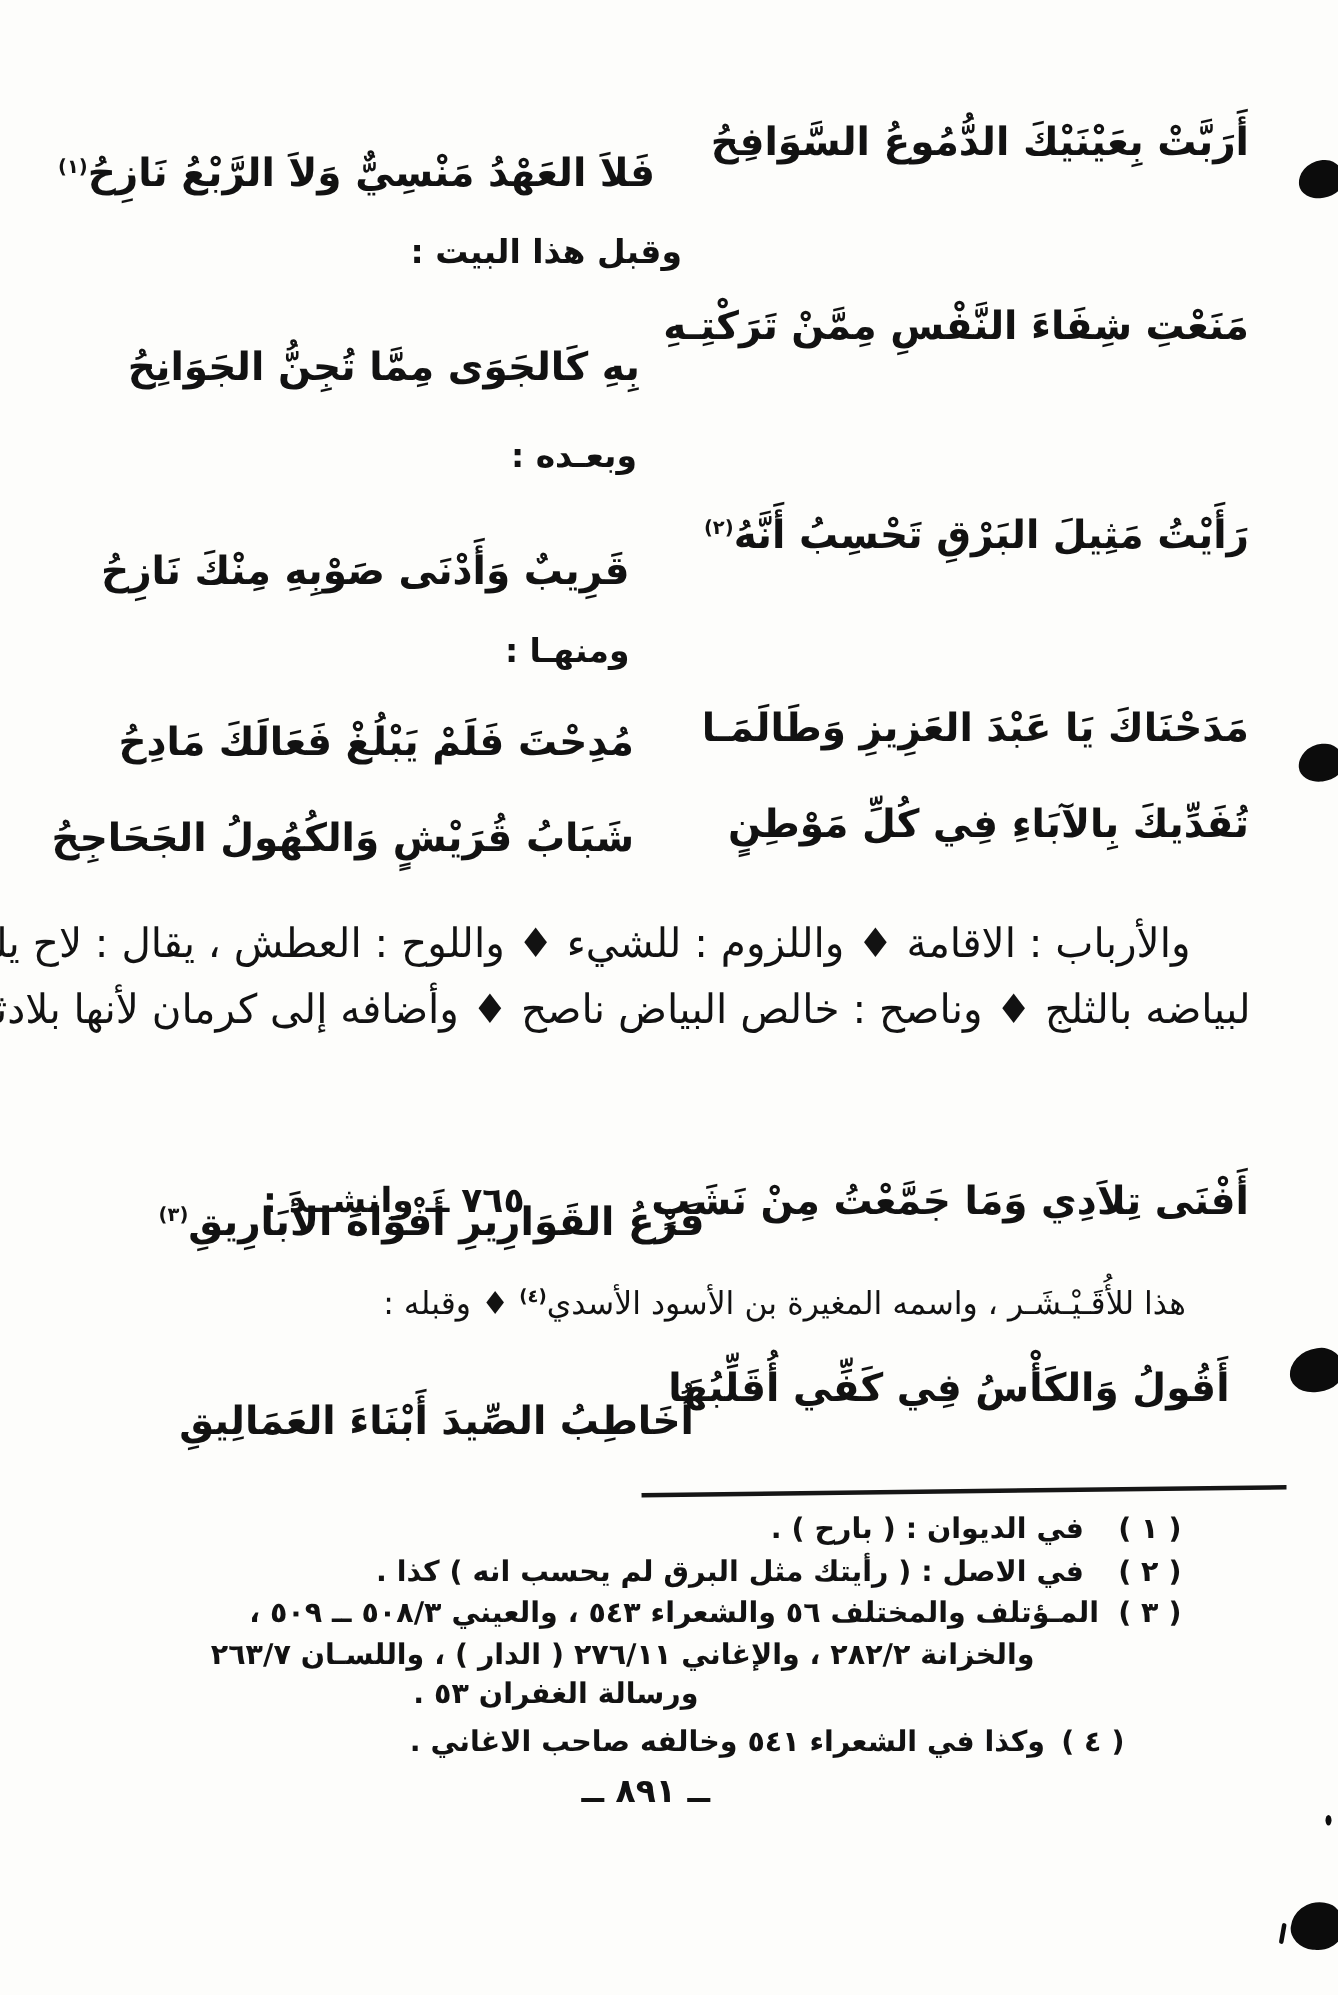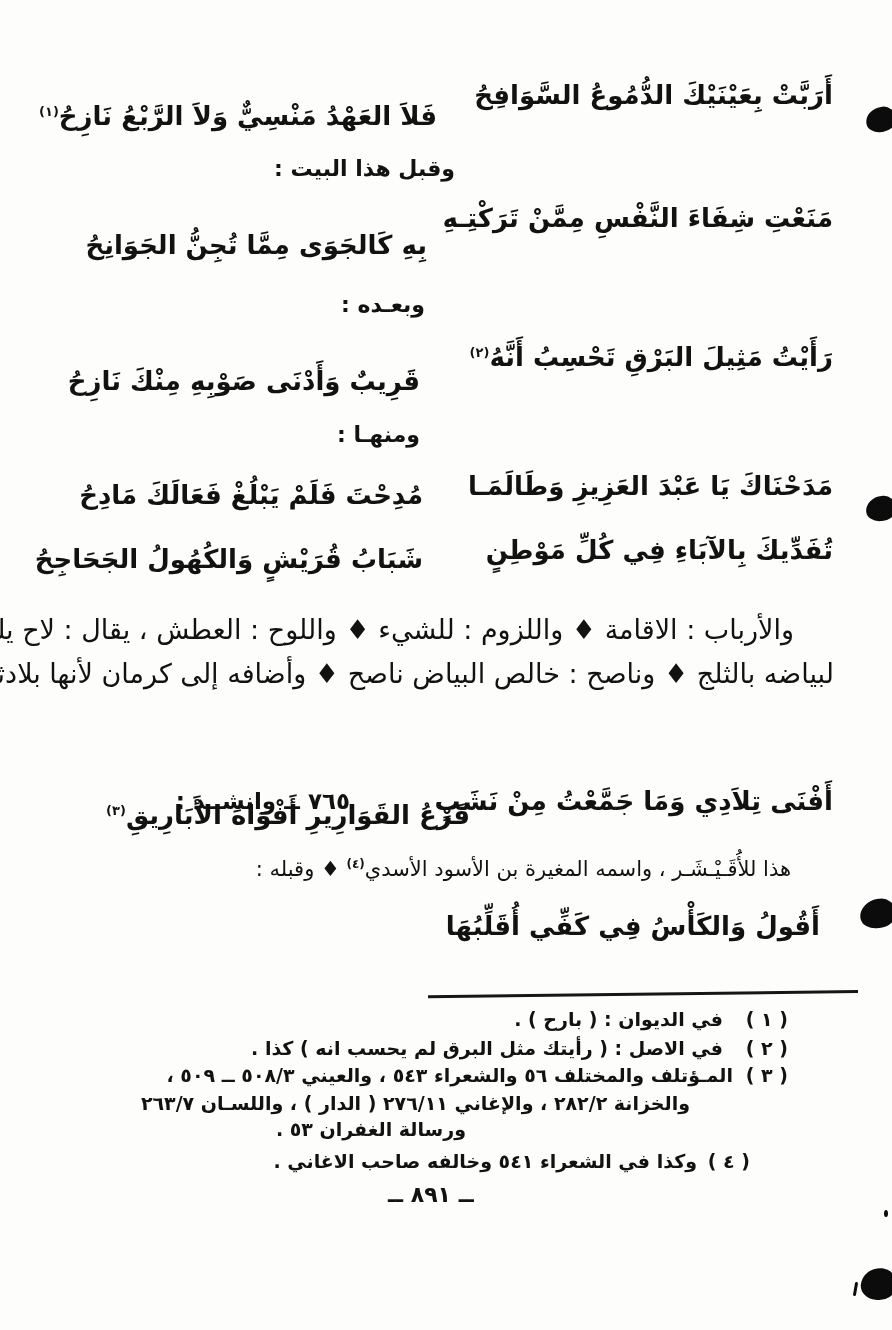--- a/index.html
+++ b/index.html
@@ -89,20 +89,21 @@
   </div>
 
   <div class="abs entry-head h765">٧٦٥ ــ وانشــد :</div>
 
   <div class="abs verse c5r">أَفْنَى تِلاَدِي وَمَا جَمَّعْتُ مِنْ نَشَبٍ</div>
   <div class="abs verse c5l"><span>قَرْعُ القَوَارِيرِ أَفْوَاهَ الأَبَارِيقِ</span><sup class="vref">(٣)</sup></div>
 
   <div class="attr-line"><span>هذا للأُقَـيْـشَـر ، واسمه المغيرة بن الأسود الأسدي</span><sup class="fref">(٤)</sup><span> ♦ وقبله :</span></div>
 
   <div class="abs verse c6r">أَقُولُ وَالكَأْسُ فِي كَفِّي أُقَلِّبُهَا</div>
+  <div class="abs verse c6l">أُخَاطِبُ الصِّيدَ أَبْنَاءَ العَمَالِيقِ</div>
 
   <div class="fn-sep"></div>
 
   <div class="abs fnote fn-num fn1n">( ١ )</div>
   <div class="abs fnote fn1t"><span class="lead">في الديوان :</span><span> ( بارح ) .</span></div>
 
   <div class="abs fnote fn-num fn2n">( ٢ )</div>
   <div class="abs fnote fn2t"><span class="lead">في الاصل :</span><span> ( رأيتك مثل البرق لم يحسب انه ) كذا .</span></div>
 
   <div class="abs fnote fn-num fn3n">( ٣ )</div>

